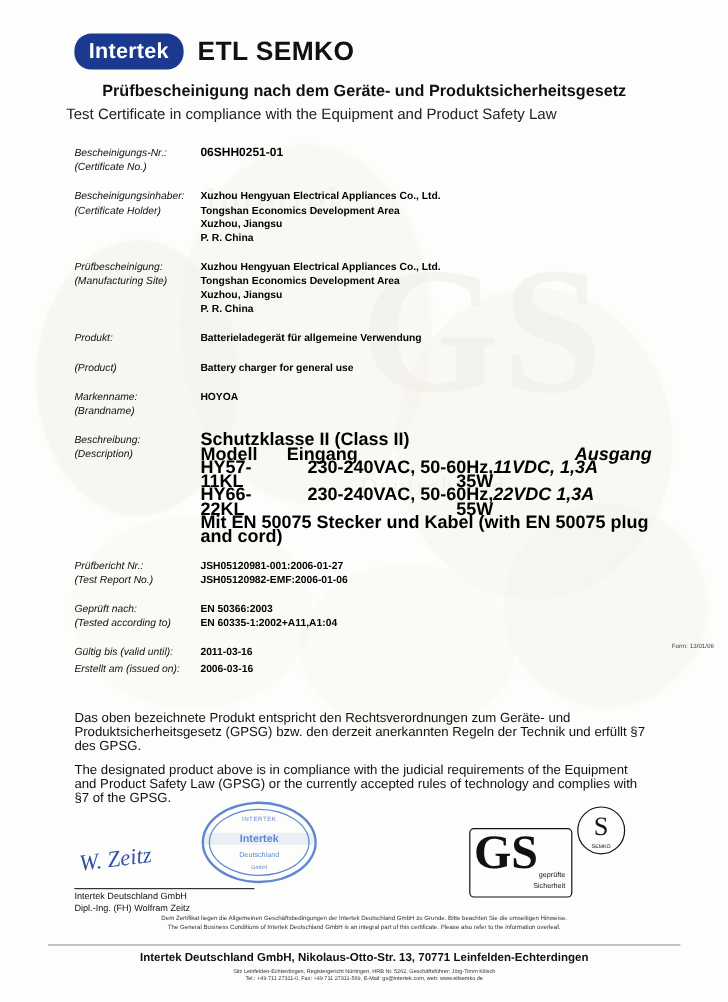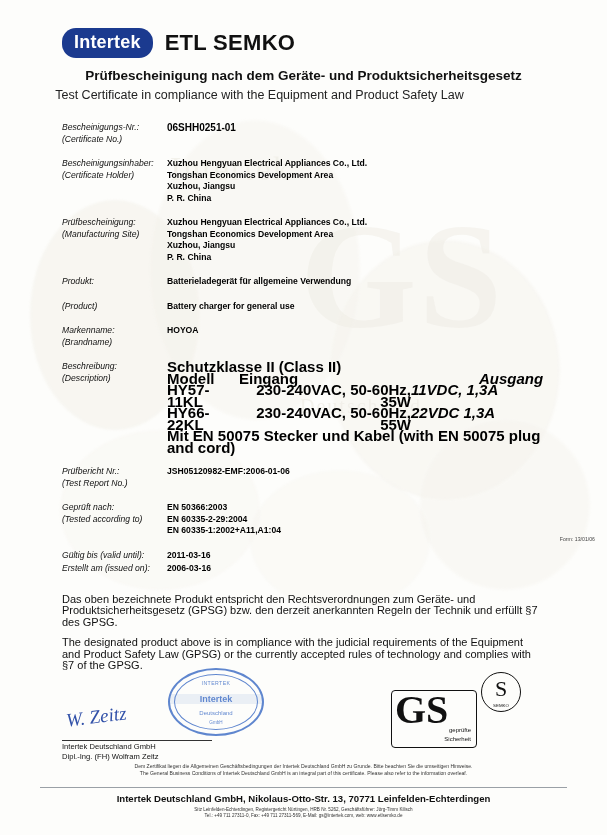--- a/index.html
+++ b/index.html
@@ -460,32 +460,32 @@
           </div>
         </div>
       </div>
 
       <div class="row">
         <div class="label">
           <span class="de">Prüfbericht Nr.:</span>
           <span class="en">(Test Report No.)</span>
         </div>
         <div class="value">
+          <span class="line">JSH05120981-001:2006-01-27</span>
           <span class="line">JSH05120982-EMF:2006-01-06</span>
         </div>
       </div>
 
       <div class="row">
         <div class="label">
           <span class="de">Geprüft nach:</span>
           <span class="en">(Tested according to)</span>
         </div>
         <div class="value">
           <span class="line">EN 50366:2003</span>
-          <span class="line">EN 60335-2-29:2004</span>
           <span class="line">EN 60335-1:2002+A11,A1:04</span>
         </div>
       </div>
 
       <div class="row" style="margin-bottom:2px;">
         <div class="label">
           <span class="de">Gültig bis (valid until):</span>
         </div>
         <div class="value">2011-03-16</div>
       </div>

